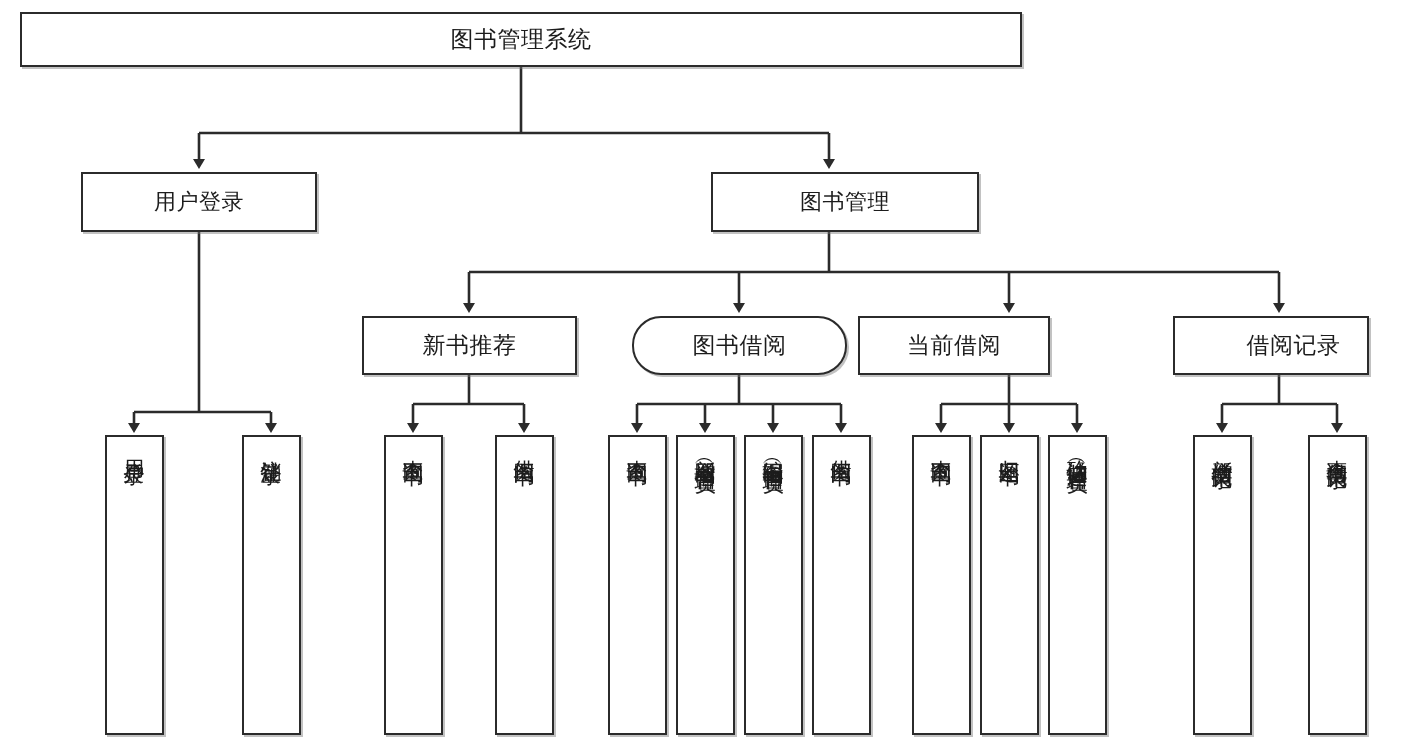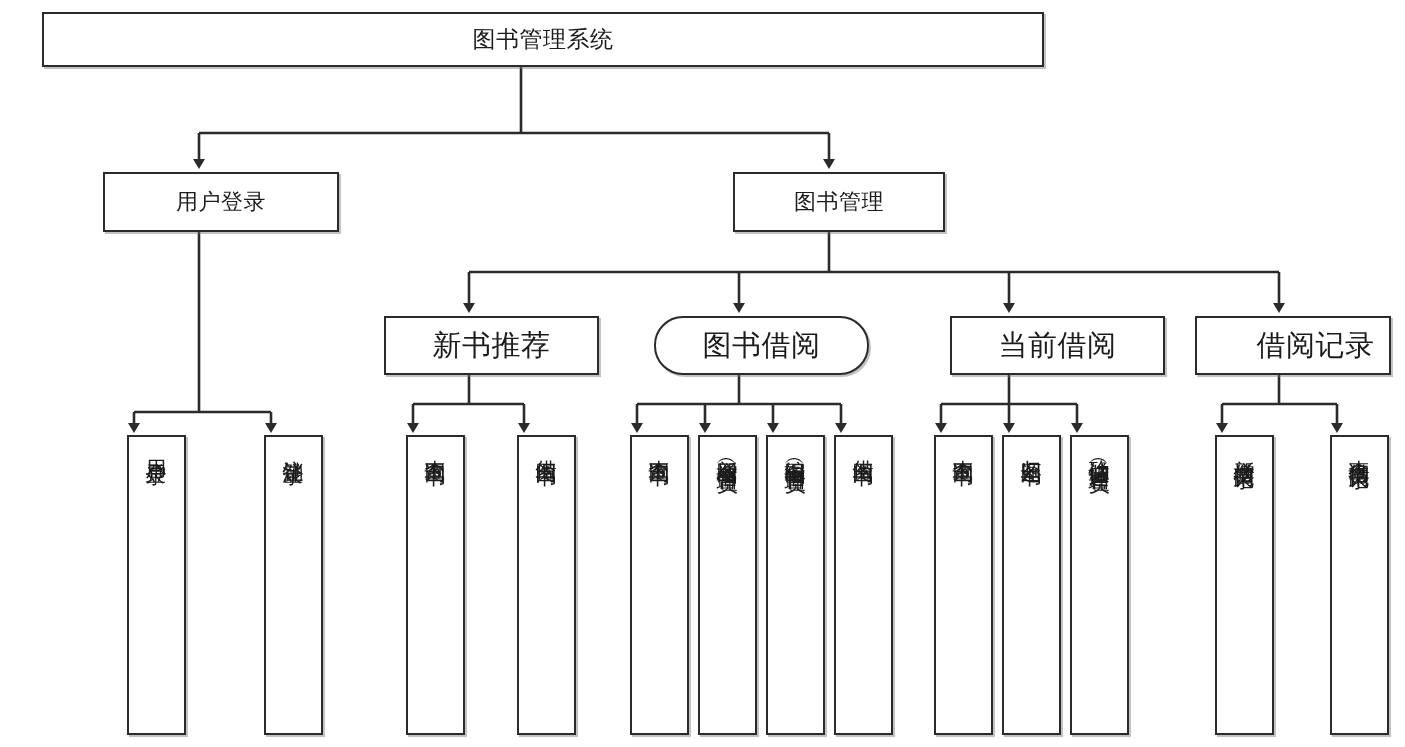--- a/index.html
+++ b/index.html
@@ -29,31 +29,30 @@
   .node {
     position: absolute;
     box-sizing: border-box;
     background: #ffffff;
     border: 2px solid #2b2b2b;
     box-shadow: 2px 2px 0 rgba(120,120,120,0.45);
     display: flex;
     align-items: center;
     justify-content: center;
     color: #1c1c1c;
-    margin-left: 22px;
   }
   .node-label {
     display: block;
     text-align: center;
     line-height: 1.18;
     letter-spacing: 0.5px;
   }
   .node.root .node-label { font-size: 23px; }
   .node.l2 .node-label { font-size: 22px; }
-  .node.l3 .node-label { font-size: 29px; text-align: right; }
+  .node.l3 .node-label { font-size: 23px; text-align: right; }
 
   .node.leaf {
     align-items: flex-start;
     justify-content: center;
     padding-top: 6px;
   }
   .node.leaf .node-label {
     writing-mode: vertical-rl;
     text-orientation: upright;
     font-size: 21px;
@@ -126,31 +125,31 @@
     </g>
   </svg>
 
   <div class="node root" style="left:20px; top:12px; width:1002px; height:55px;">
     <span class="node-label">图书管理系统</span>
   </div>
 
   <div class="node l2" style="left:81px; top:172px; width:236px; height:60px;">
     <span class="node-label">用户登录</span>
   </div>
-  <div class="node l2" style="left:711px; top:172px; width:212px; height:60px;">
+  <div class="node l2" style="left:711px; top:172px; width:268px; height:60px;">
     <span class="node-label">图书管理</span>
   </div>
 
   <div class="node l3" style="left:362px; top:316px; width:215px; height:59px;">
     <span class="node-label">新书推荐</span>
   </div>
   <div class="node l3" style="left:632px; top:316px; width:215px; height:59px;border-radius:29px;">
     <span class="node-label">图书借阅</span>
   </div>
-  <div class="node l3" style="left:928px; top:316px; width:215px; height:59px;">
+  <div class="node l3" style="left:858px; top:316px; width:192px; height:59px;">
     <span class="node-label">当前借阅</span>
   </div>
   <div class="node l3" style="left:1173px; top:316px; width:196px; height:59px;padding-left:45px;">
     <span class="node-label">借阅记录</span>
   </div>
 
   <div class="node leaf" style="left:105px; top:435px; width:59px; height:300px;">
     <span class="node-label">用户登录</span>
   </div>
   <div class="node leaf" style="left:242px; top:435px; width:59px; height:300px;">

